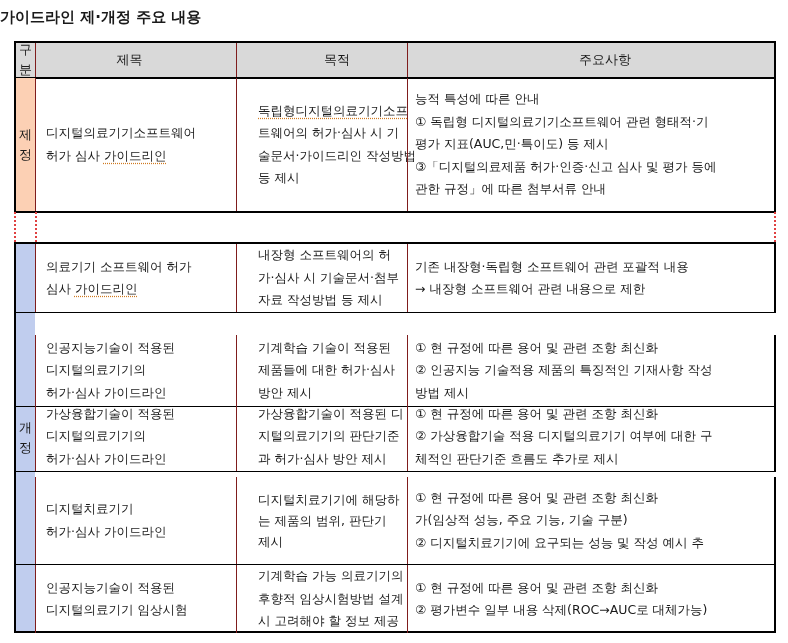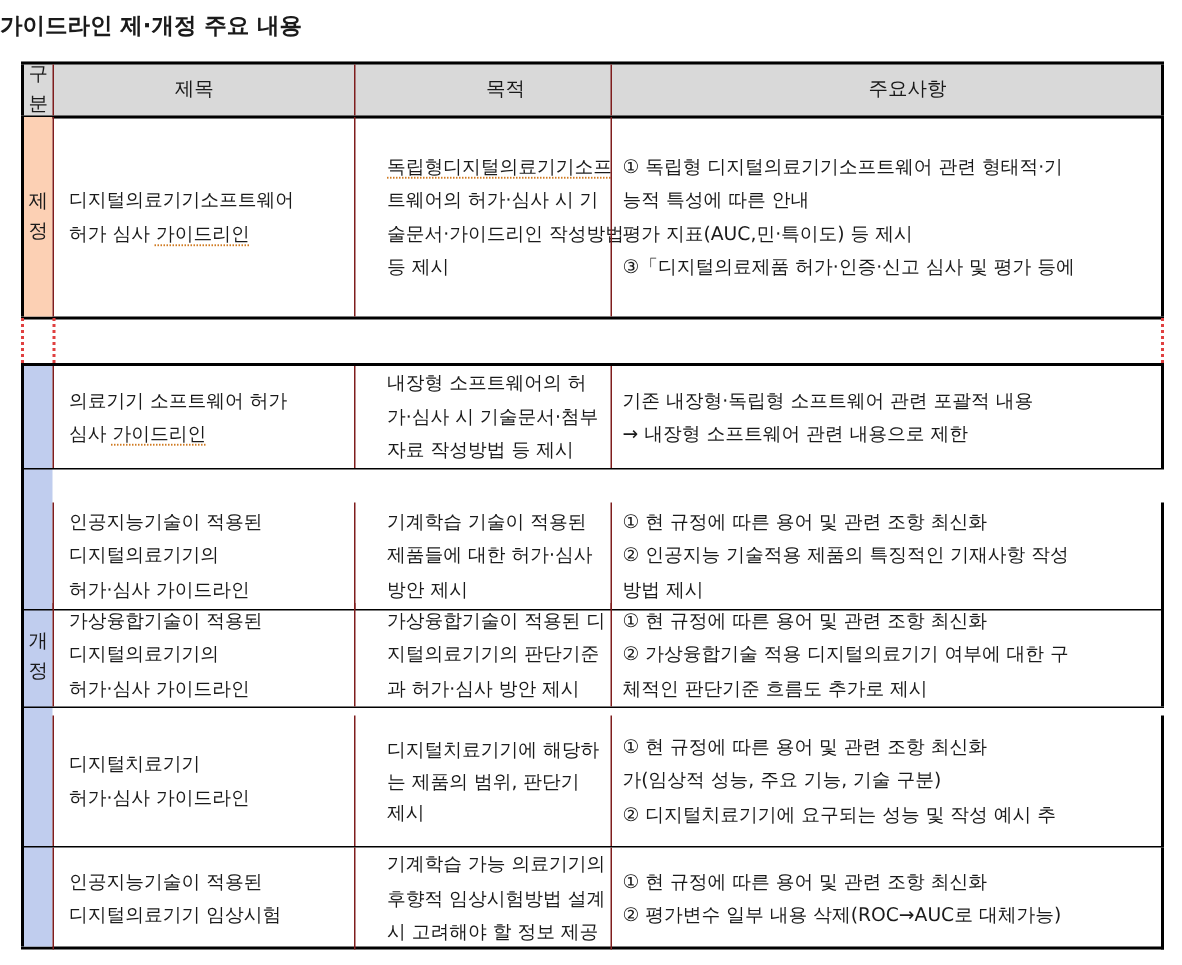--- a/index.html
+++ b/index.html
@@ -65,24 +65,25 @@
       <span class="line">디지털의료기기소프트웨어</span>
       <span class="line">허가 심사 <span class="spell">가이드리인</span></span>
     </div>
     <div class="cell c2">
       <span class="line spell">독립형디지털의료기기소프</span>
       <span class="line">트웨어의 허가·심사 시 기</span>
       <span class="line">술문서·가이드리인 작성방법</span>
       <span class="line">등 제시</span>
     </div>
     <div class="cell c3">
+      <span class="line">능적 특성에 따른 안내</span>
       <span class="line">① 독립형 디지털의료기기소프트웨어 관련 형태적·기</span>
-      <span class="line">능적 특성에 따른 안내</span>
       <span class="line">평가 지표(AUC,민·특이도) 등 제시</span>
       <span class="line">③「디지털의료제품 허가·인증·신고 심사 및 평가 등에</span>
+      <span class="line">관한 규정」에 따른 첨부서류 안내</span>
     </div>
   </div>
 
   <div class="gap">
     <div class="gap-inner"></div>
   </div>
 
   <div class="row" style="top:201px;height:391px;border-top:2px solid #000;border-bottom:2px solid #000;">
     <div class="cell c0 vlabel seg-gae" style="top:0;bottom:0;">
       <span>개</span>

